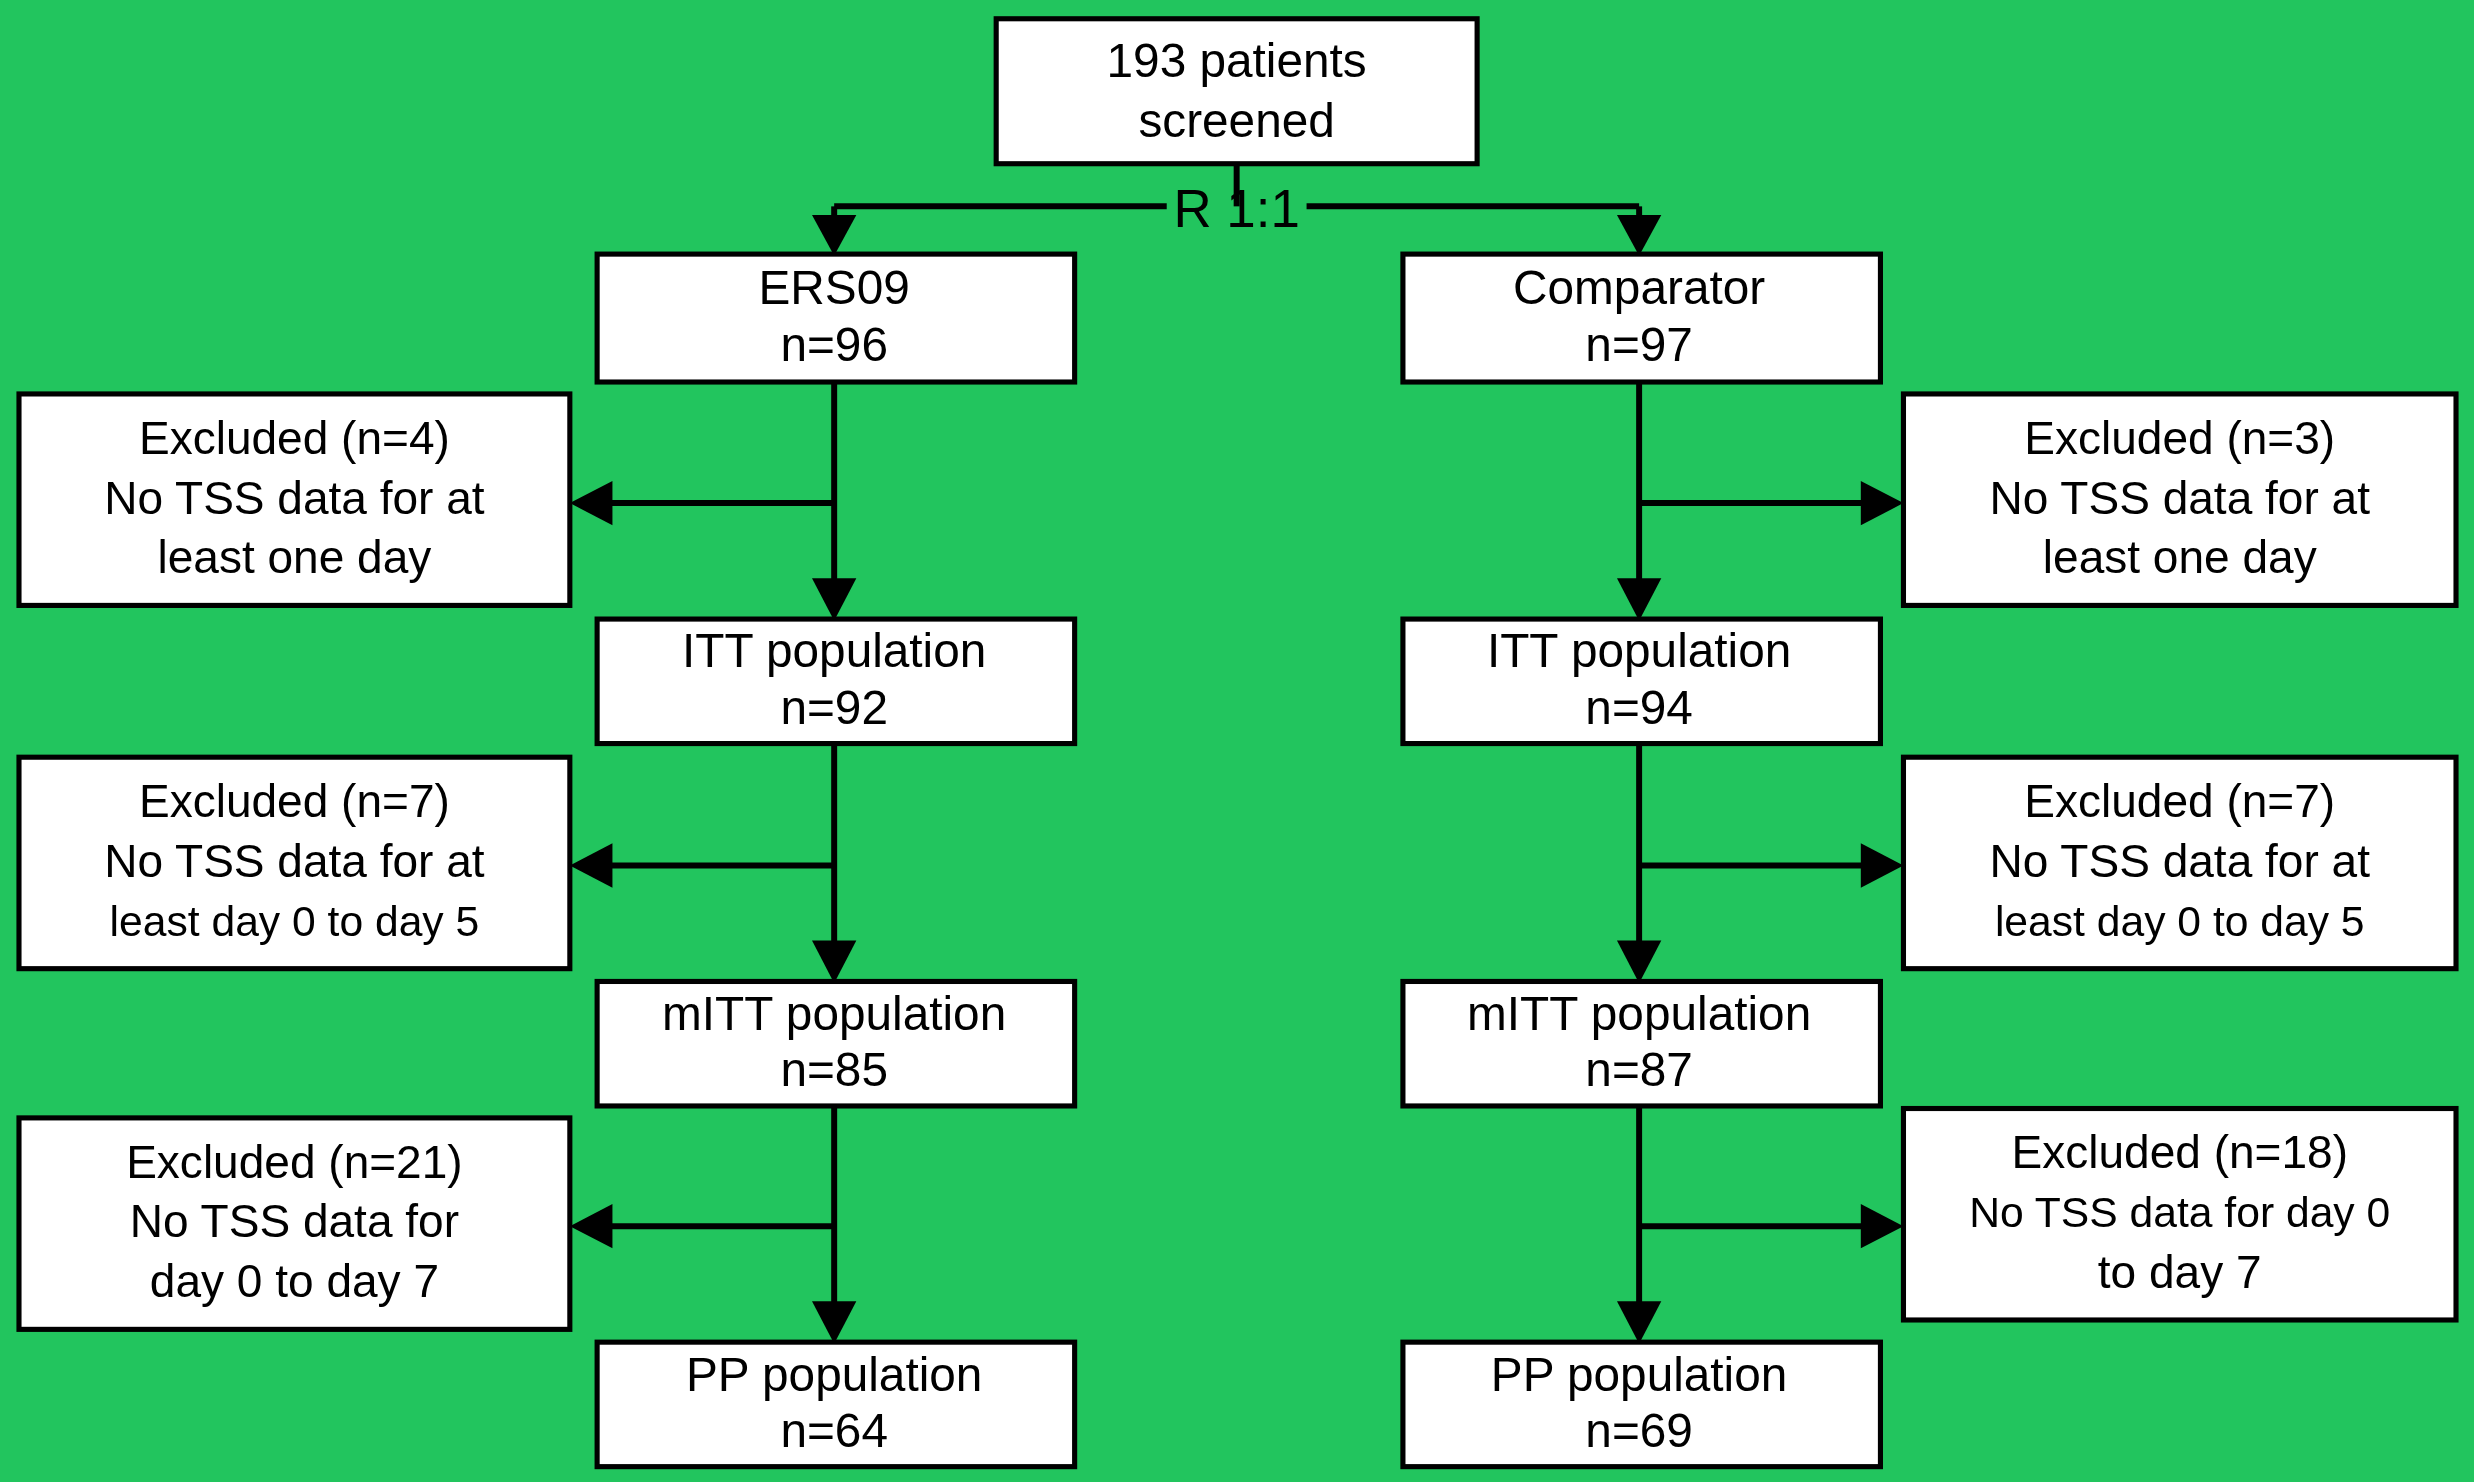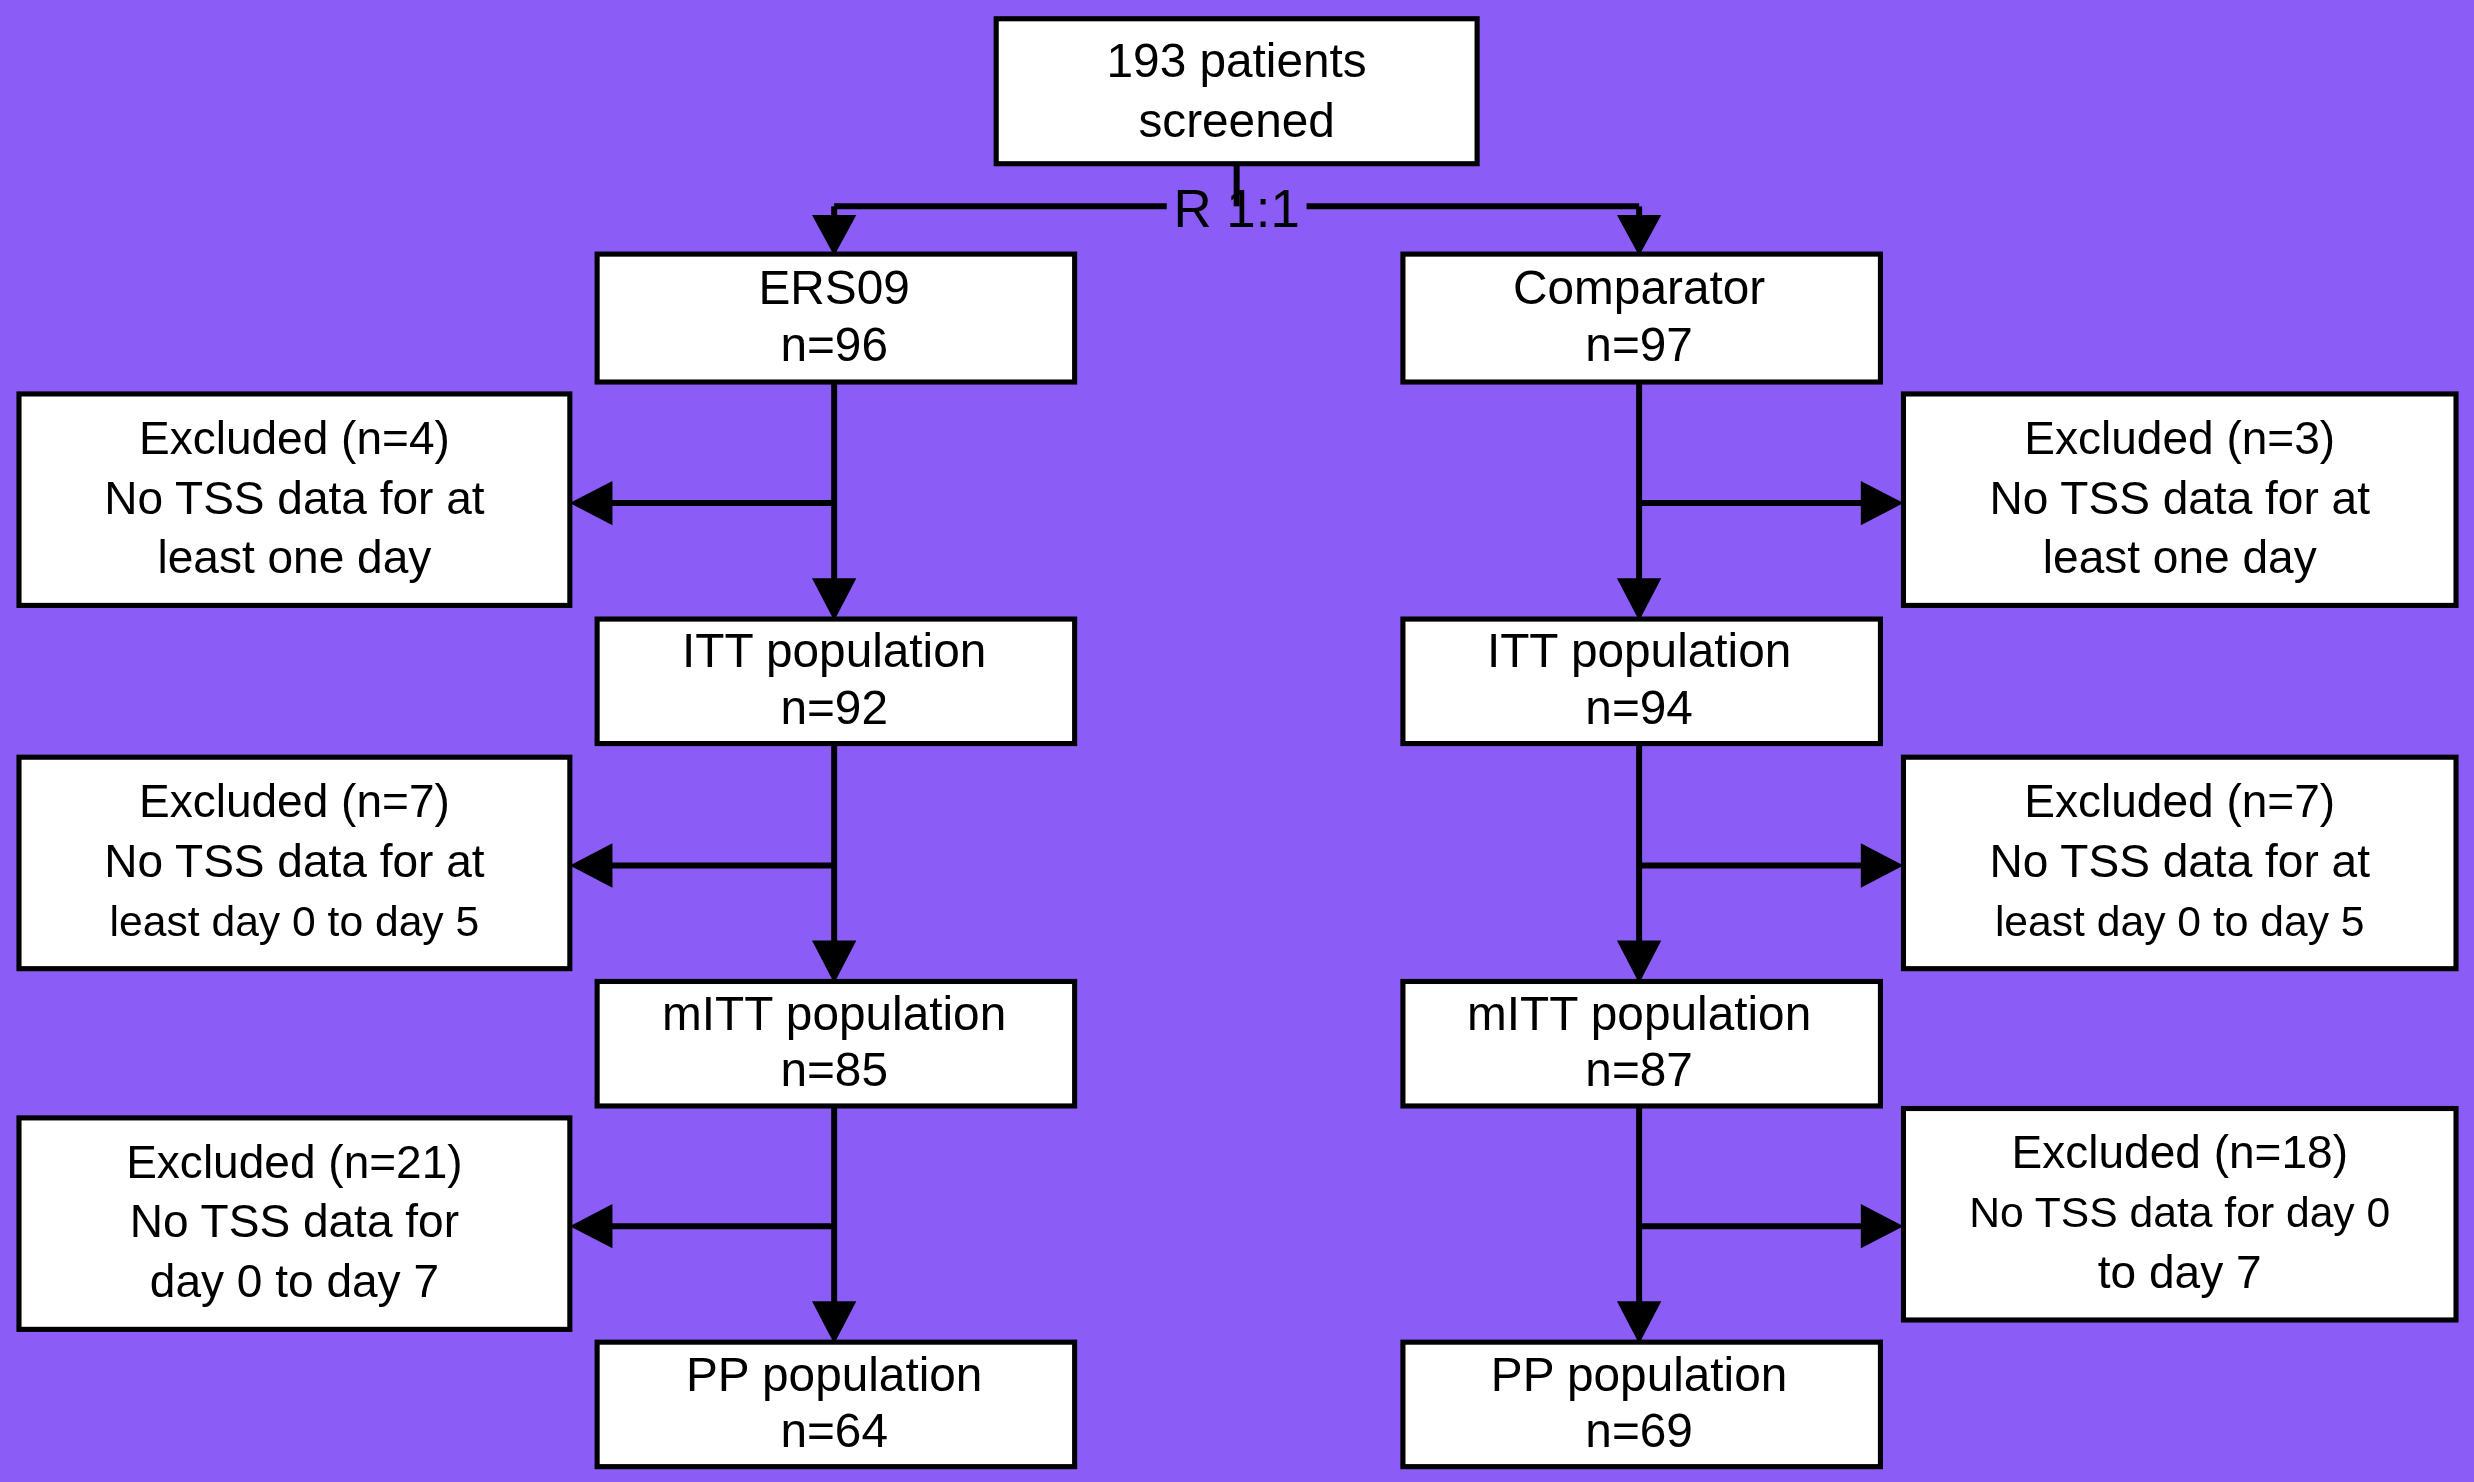--- a/index.html
+++ b/index.html
@@ -11,21 +11,21 @@
   body {
     width: 2475px;
     height: 1482px;
     overflow: hidden;
     font-family: "Liberation Sans", sans-serif;
   }
   #flow-root {
     position: relative;
     width: 2475px;
     height: 1482px;
-    background: #8b5cf6;
+    background: #22c55e;
   }
   svg#flow-svg {
     display: block;
     width: 2475px;
     height: 1482px;
   }
   .node-box {
     fill: #ffffff;
     stroke: #000000;
     stroke-width: 6;

